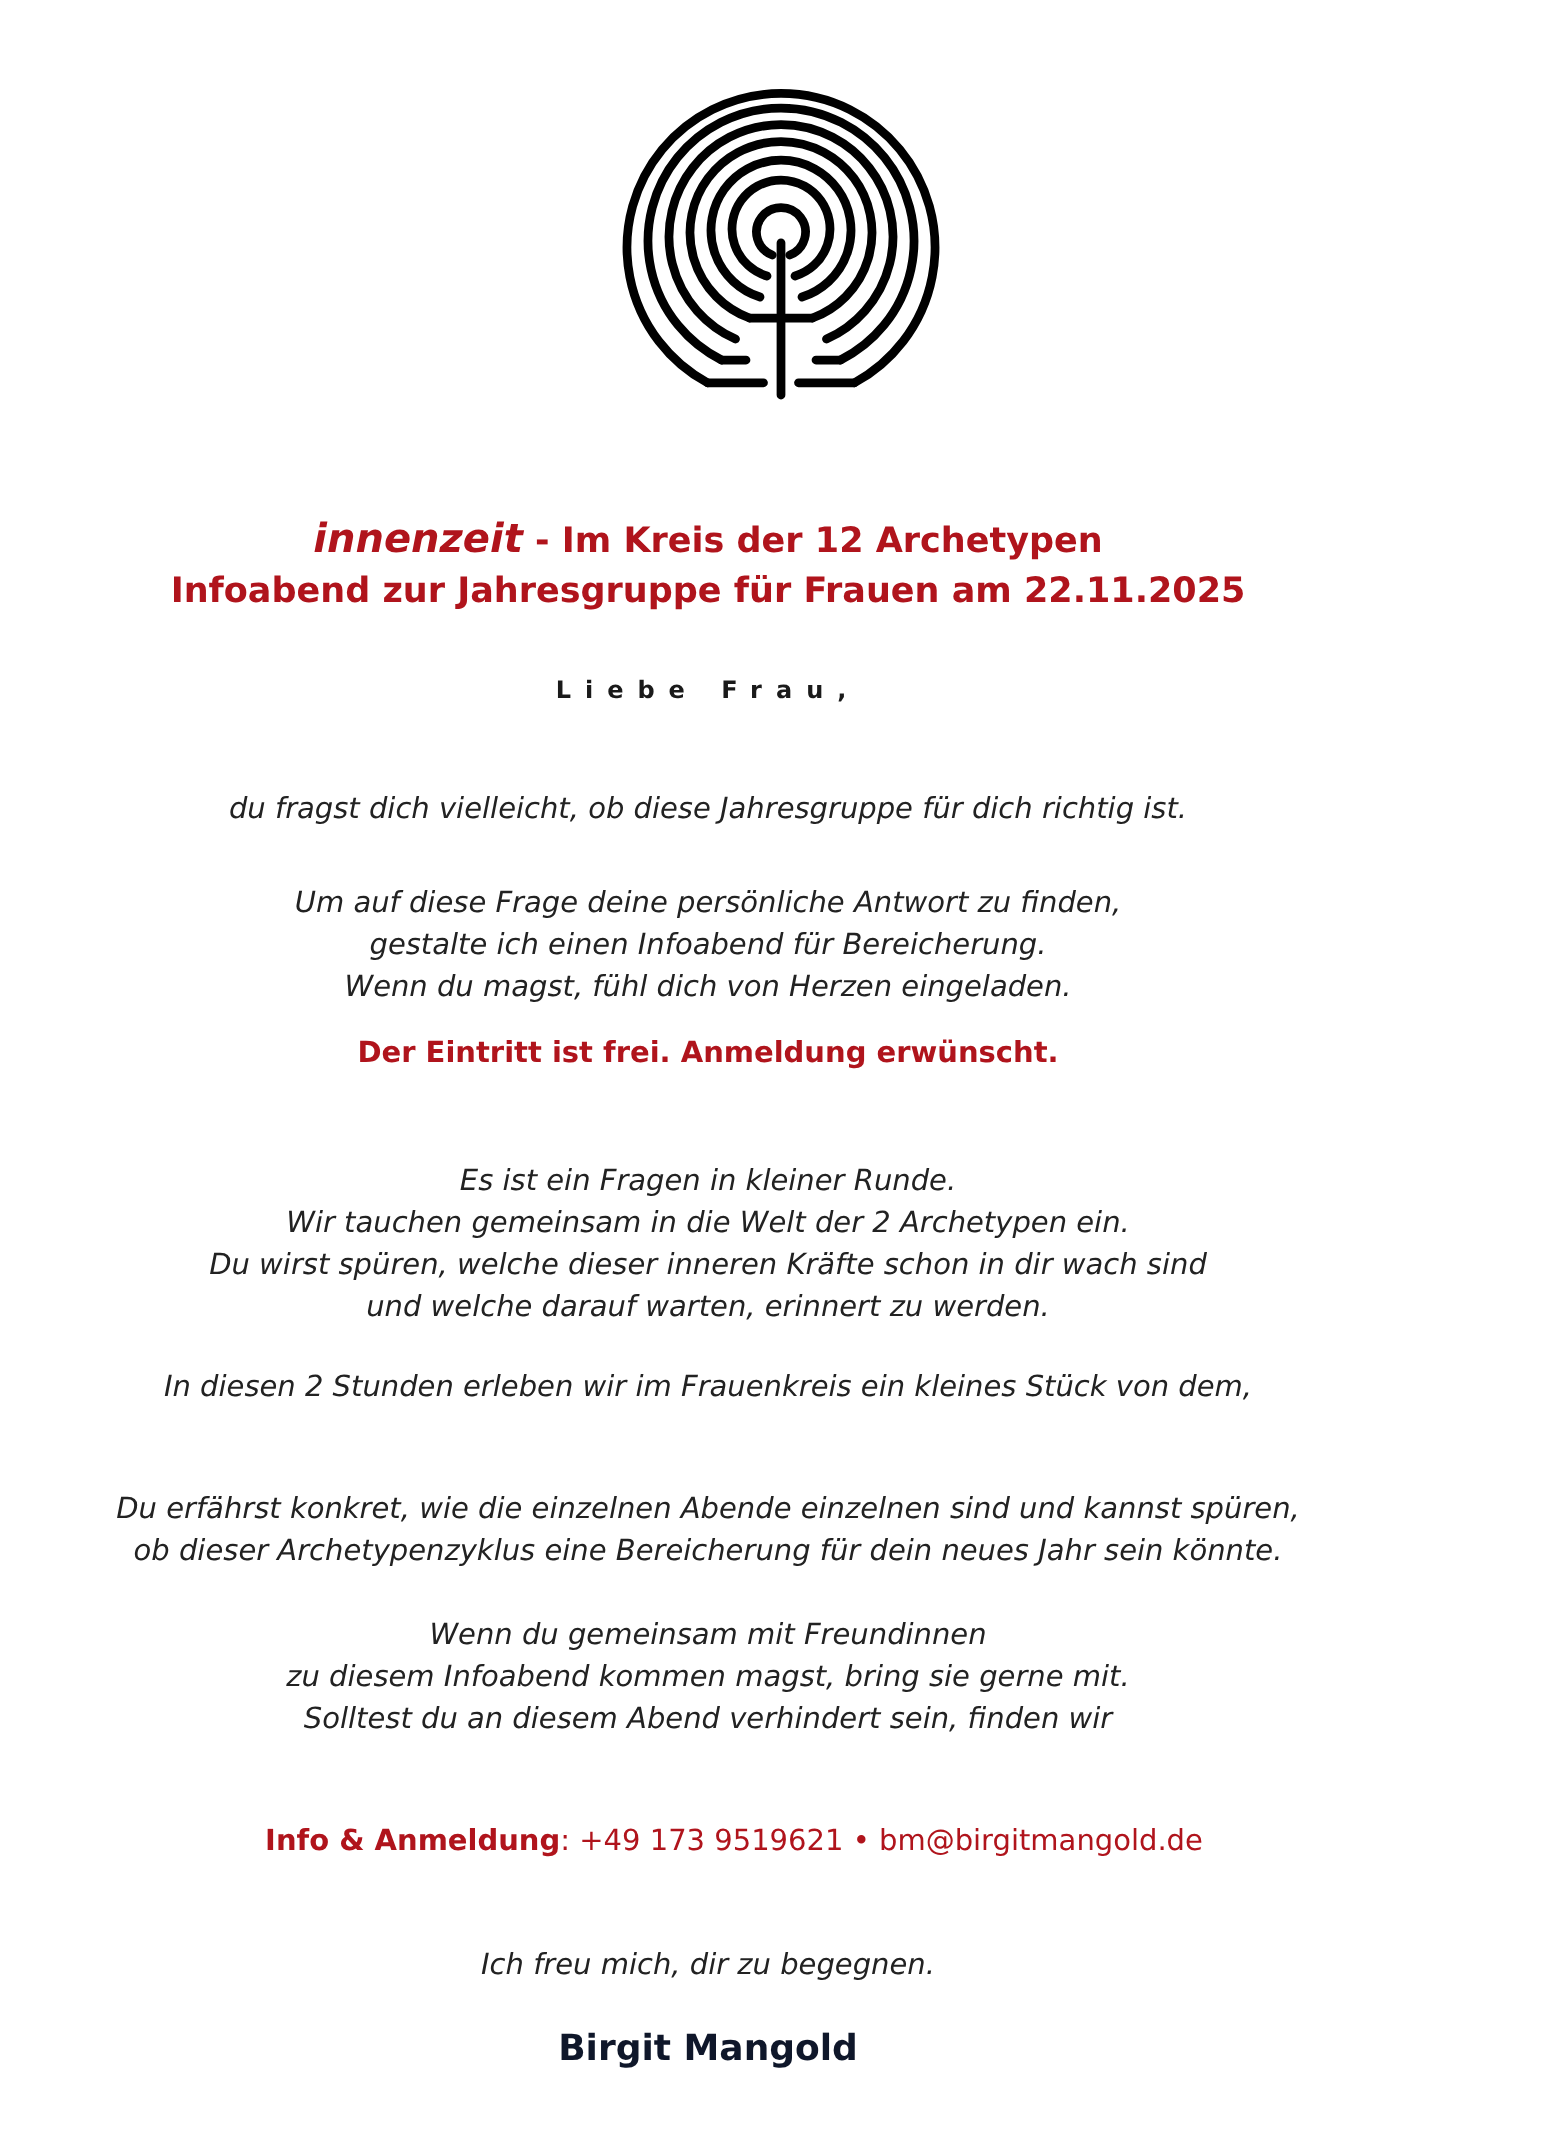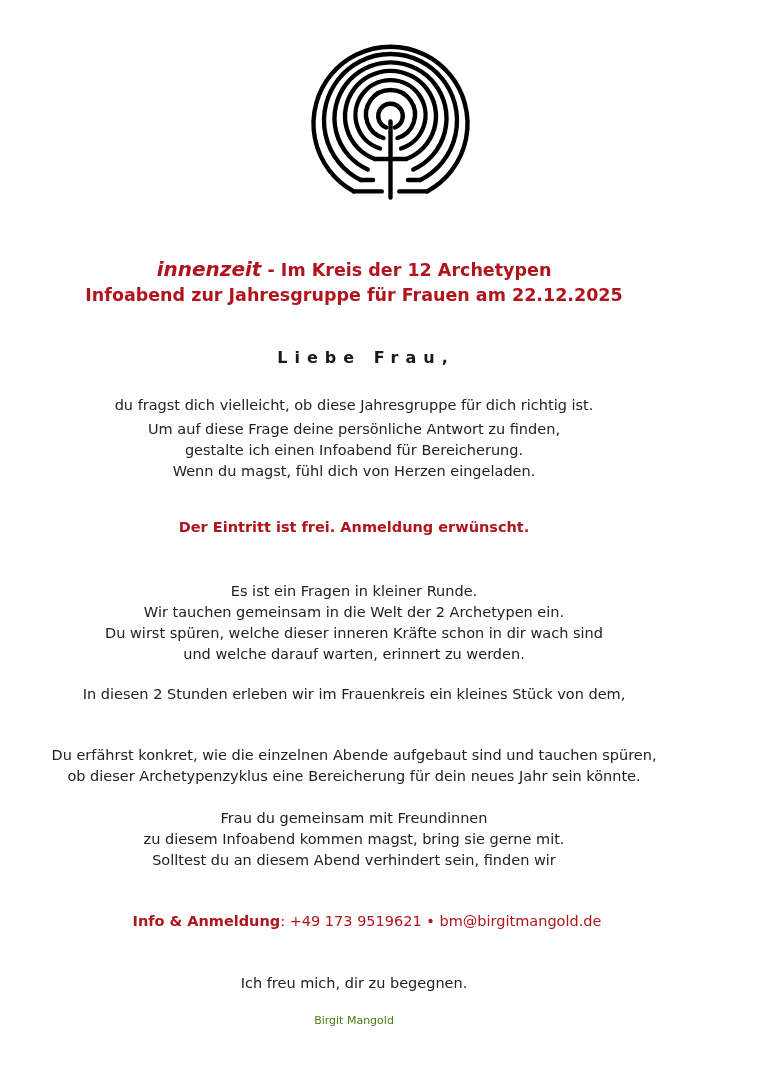--- a/index.html
+++ b/index.html
@@ -8,26 +8,26 @@
       font-family: "DejaVu Sans", sans-serif;
       color: #1a1a1a;
     }
     .logo {
       position: absolute; left: 303px; top: 22px; width: 175px; height: 190px;
     }
     .logo svg { width: 100%; height: 100%; }
     .block { position: absolute; left: 0; width: 708px; text-align: center; }
     .title { color: #b0141c; font-weight: bold; font-size: 17.5px; line-height: 25px; top: 257px; }
     .title .brand { font-style: italic; font-size: 20px; }
-    .greeting { top: 348px; font-size: 16px; font-weight: bold; letter-spacing: 7px; margin-left: 12px; }
-    .p { font-size: 14.5px; line-height: 21px; color: #222; }
+    .greeting { top: 338px; font-size: 12px; font-weight: bold; letter-spacing: 7px; }
+    .p { font-size: 14.5px; line-height: 21px; color: #222; font-style: italic; }
     .red { color: #b0141c; font-weight: bold; font-size: 14.5px; line-height: 21px; }
     .contact { color: #b0141c; font-size: 14.5px; line-height: 21px; }
     .contact .lbl { font-weight: bold; margin-left: 26px; }
-    .sig { font-weight: normal; font-size: 11px; color: #4d7c0f; }
+    .sig { font-weight: bold; font-size: 18px; color: #0f172a; }
   </style>
 </head>
 <body>
 
 <div class="logo">
   <svg viewBox="0 0 200 200" fill="none" stroke="#000" stroke-width="5" stroke-linecap="round">
 
     <path d="M58 185 A88 88 0 1 1 142 185"></path>
     <path d="M66 172 A76 76 0 1 1 134 172"></path>
     <path d="M74 160 A64 64 0 1 1 126 160"></path>
@@ -40,30 +40,30 @@
     <path d="M82 148 L100 148 L118 148"></path>
     <path d="M66 172 L80 172"></path>
     <path d="M120 172 L134 172"></path>
     <path d="M58 185 L90 185"></path>
     <path d="M110 185 L142 185"></path>
   </svg>
 </div>
 
 <div class="block title">
   <div><span class="brand">innenzeit</span><span> - Im Kreis der 12 Archetypen</span></div>
-  <div>Infoabend zur Jahresgruppe für Frauen am 22.12.2025</div>
+  <div>Infoabend zur Jahresgruppe für Frauen am 22.11.2025</div>
 </div>
 
 <div class="block greeting">Liebe Frau,</div>
 
 <div class="block p" style="top:395px">
   <div>du fragst dich vielleicht, ob diese Jahresgruppe für dich richtig ist.</div>
 </div>
 
-<div class="block p" style="top:419px">
+<div class="block p" style="top:442px">
   <div>Um auf diese Frage deine persönliche Antwort zu finden,</div>
   <div>gestalte ich einen Infoabend für Bereicherung.</div>
   <div>Wenn du magst, fühl dich von Herzen eingeladen.</div>
 </div>
 
 <div class="block red" style="top:517px">
   <div>Der Eintritt ist frei. Anmeldung erwünscht.</div>
 </div>
 
 <div class="block p" style="top:581px">
@@ -71,26 +71,26 @@
   <div>Wir tauchen gemeinsam in die Welt der 2 Archetypen ein.</div>
   <div>Du wirst spüren, welche dieser inneren Kräfte schon in dir wach sind</div>
   <div>und welche darauf warten, erinnert zu werden.</div>
 </div>
 
 <div class="block p" style="top:684px">
   <div>In diesen 2 Stunden erleben wir im Frauenkreis ein kleines Stück von dem,</div>
 </div>
 
 <div class="block p" style="top:745px">
-  <div>Du erfährst konkret, wie die einzelnen Abende aufgebaut sind und tauchen spüren,</div>
+  <div>Du erfährst konkret, wie die einzelnen Abende einzelnen sind und kannst spüren,</div>
   <div>ob dieser Archetypenzyklus eine Bereicherung für dein neues Jahr sein könnte.</div>
 </div>
 
 <div class="block p" style="top:808px">
-  <div>Frau du gemeinsam mit Freundinnen</div>
+  <div>Wenn du gemeinsam mit Freundinnen</div>
   <div>zu diesem Infoabend kommen magst, bring sie gerne mit.</div>
   <div>Solltest du an diesem Abend verhindert sein, finden wir</div>
 </div>
 
 <div class="block contact" style="top:911px">
   <span class="lbl">Info &amp; Anmeldung</span><span>: </span><span>+49 173 9519621</span><span> • </span><span>bm@birgitmangold.de</span>
 </div>
 
 <div class="block p" style="top:973px">Ich freu mich, dir zu begegnen.</div>
 

